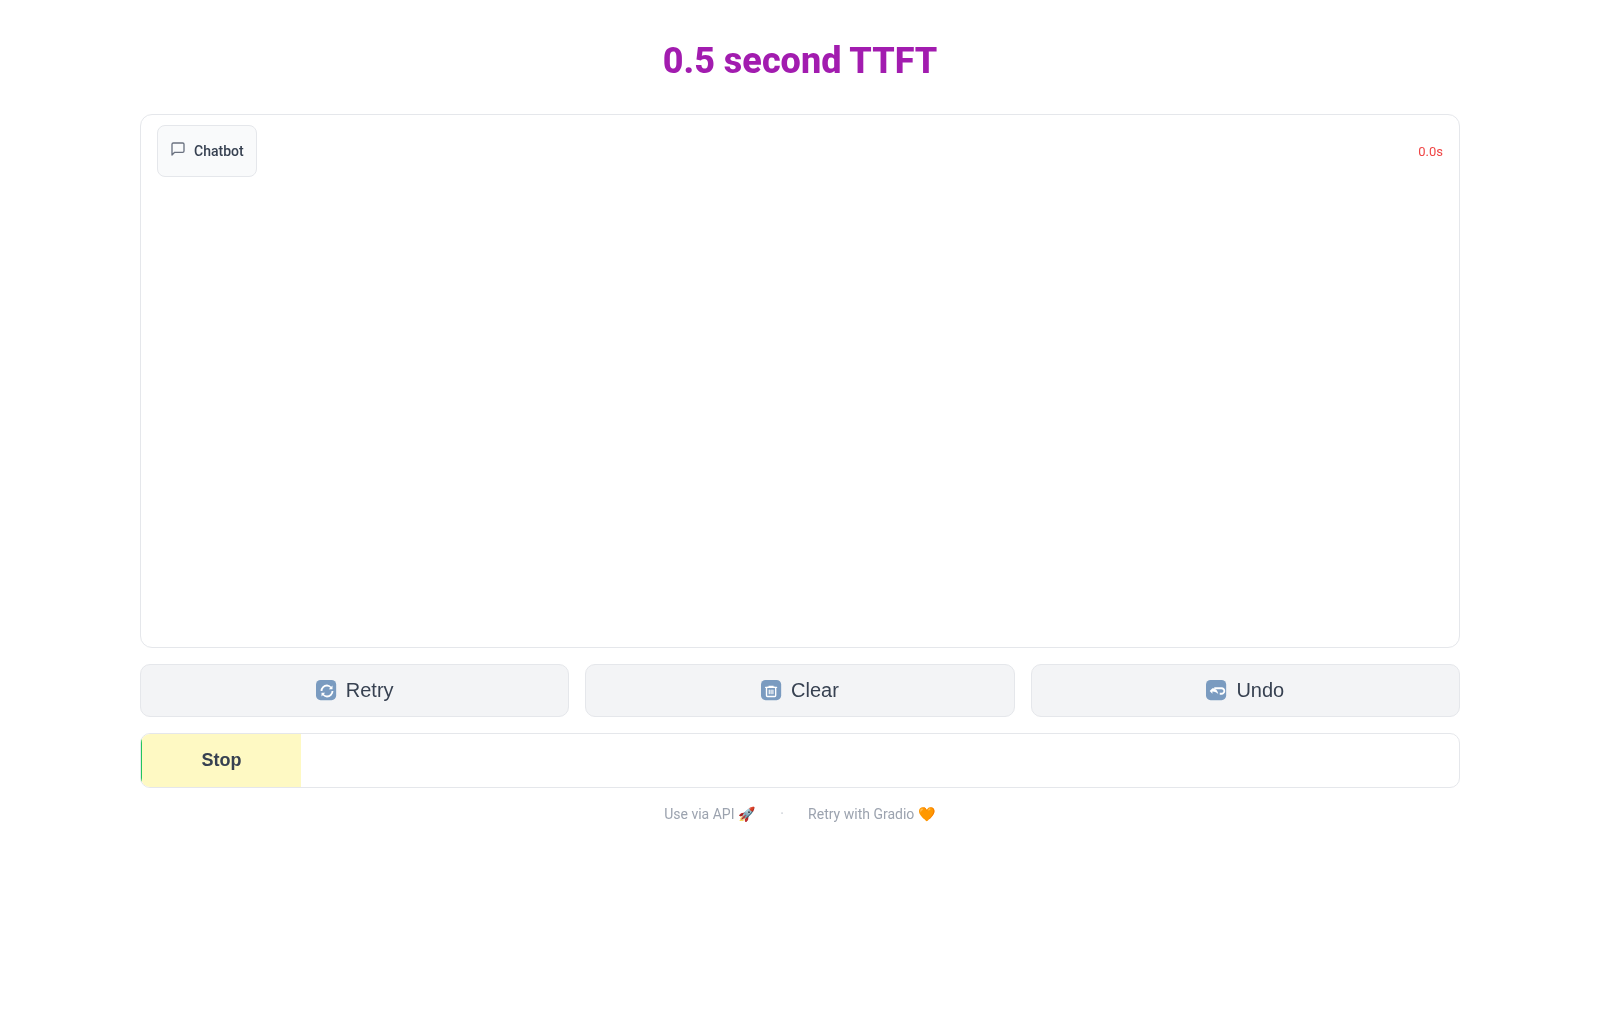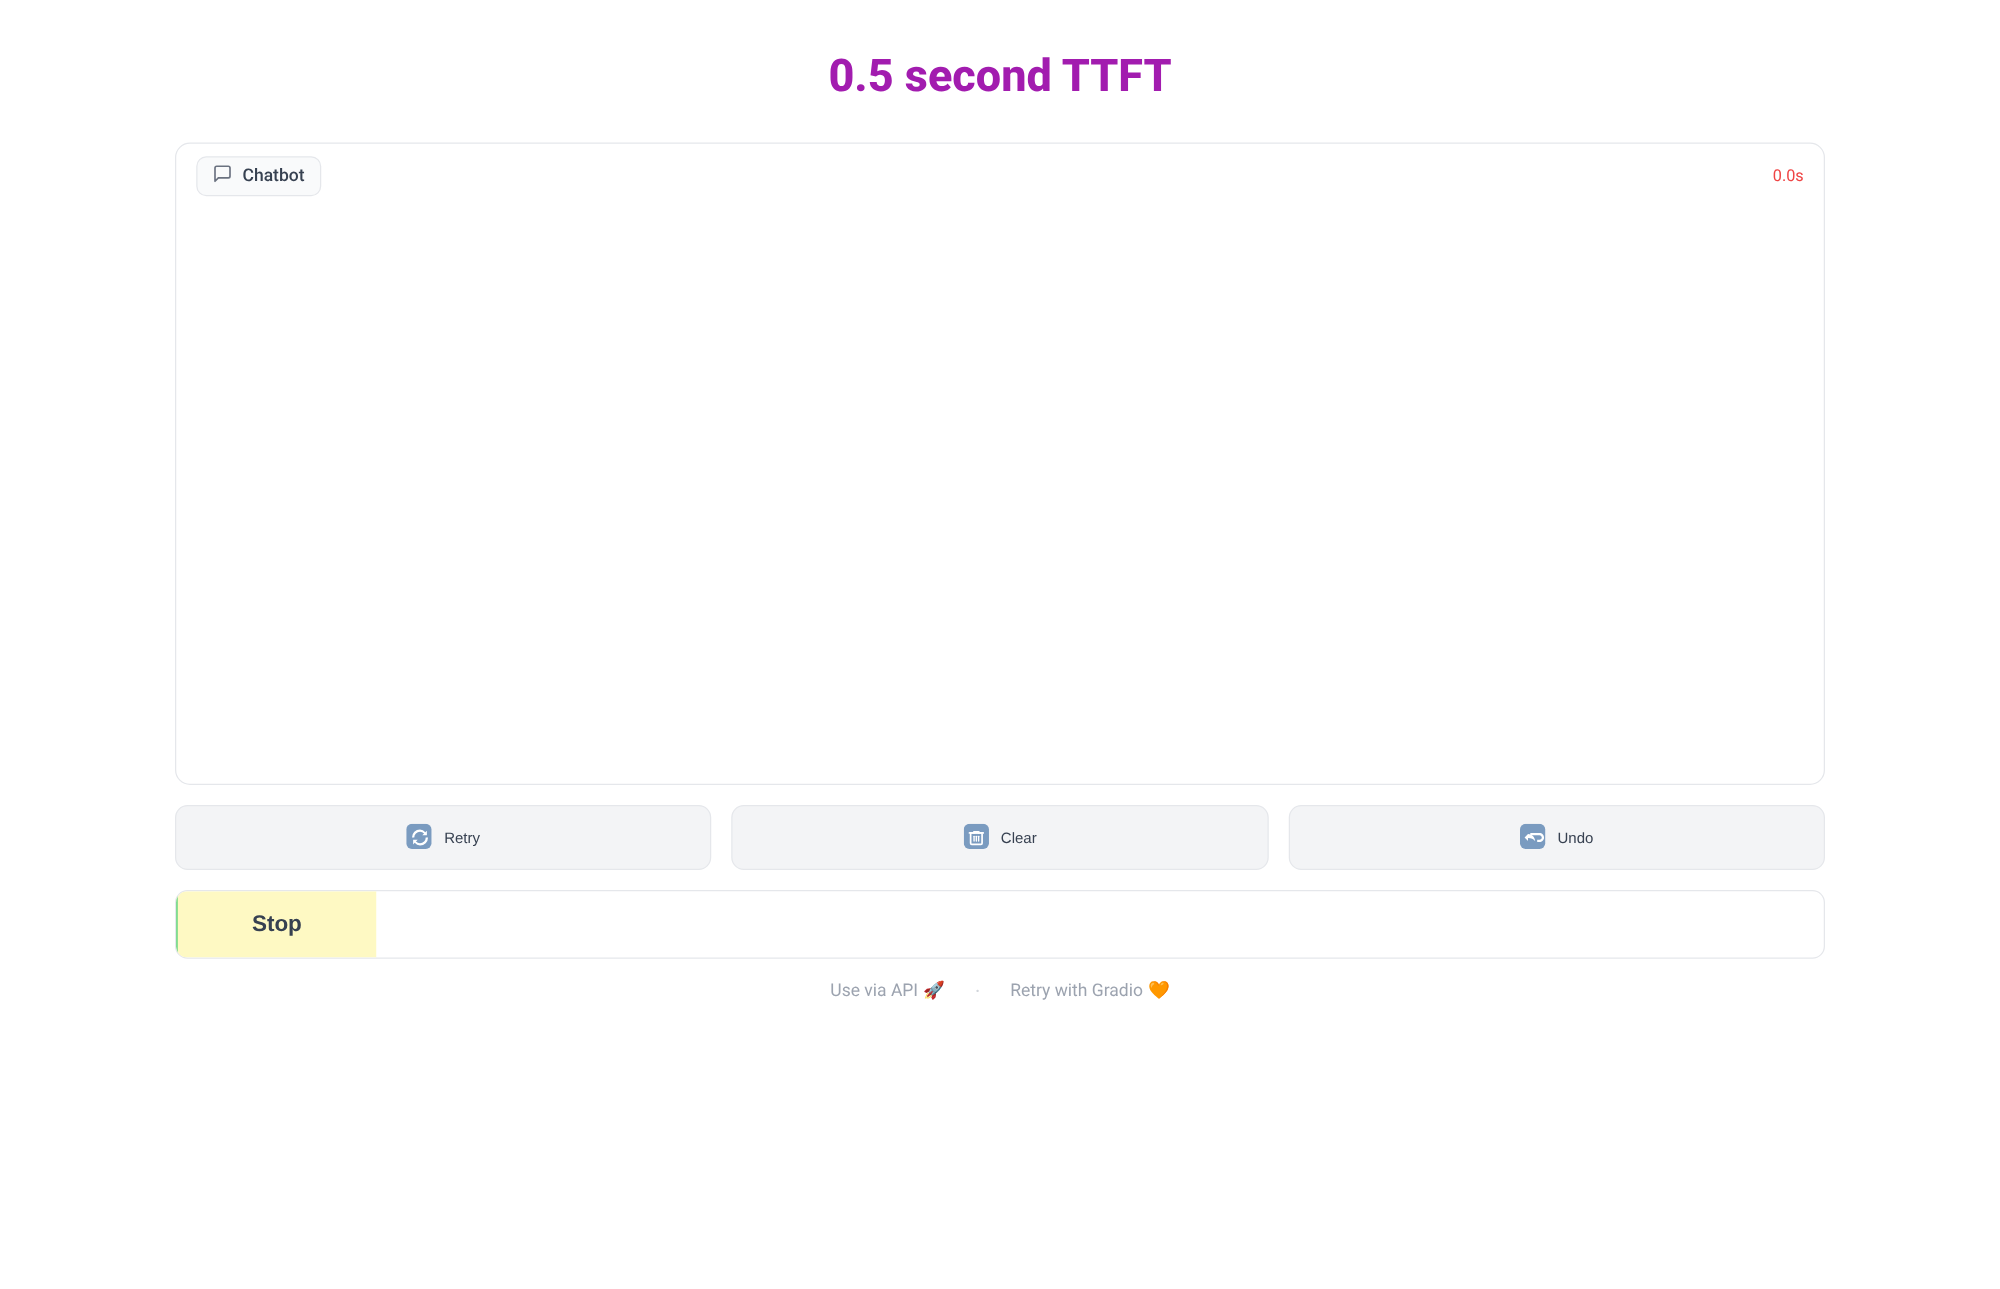--- a/index.html
+++ b/index.html
@@ -52,21 +52,21 @@
       border-bottom: none;
     }
 
     .chatbot-label-wrapper {
       display: flex;
       align-items: center;
       gap: 8px;
       background: #f9fafb;
       border: 1px solid #e5e7eb;
       border-radius: 8px;
-      padding: 5px 12px;
+      padding: 15px 12px;
     }
 
     .chatbot-icon {
       color: #6b7280;
       font-size: 16px;
     }
 
     .chatbot-label {
       font-size: 14px;
       color: #374151;
@@ -92,21 +92,21 @@
     .action-btn {
       flex: 1;
       display: flex;
       align-items: center;
       justify-content: center;
       gap: 8px;
       padding: 14px 20px;
       background: #f3f4f6;
       border: 1px solid #e5e7eb;
       border-radius: 10px;
-      font-size: 12px;
+      font-size: 20px;
       font-weight: 500;
       color: #374151;
       cursor: pointer;
       transition: background 0.15s;
     }
 
     .btn-icon {
       font-size: 18px;
       display: inline-flex;
       align-items: center;

